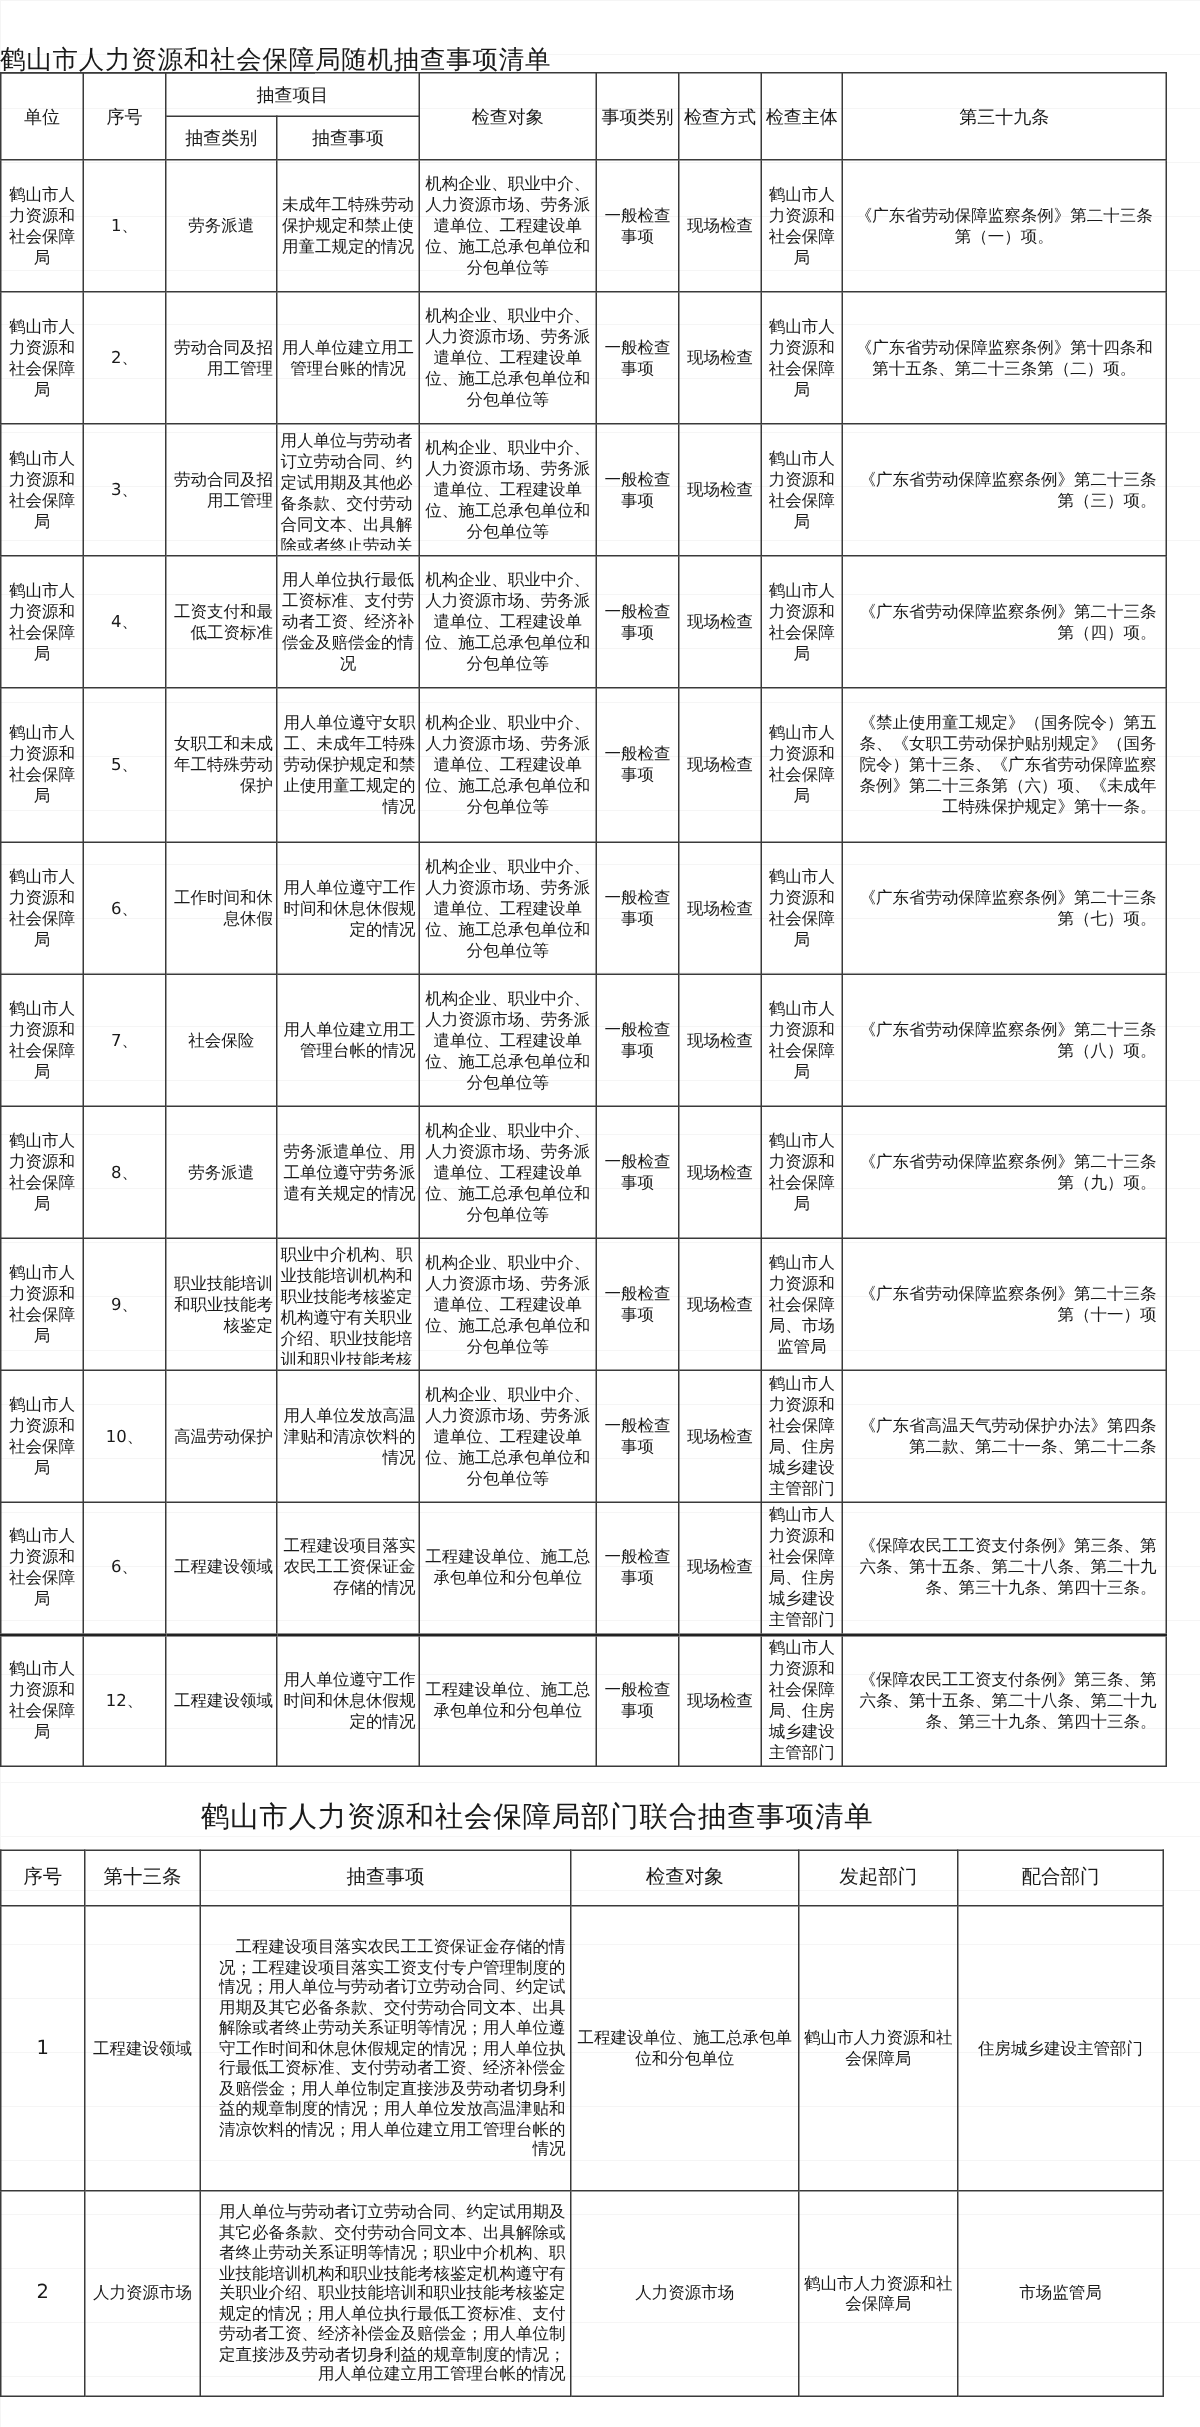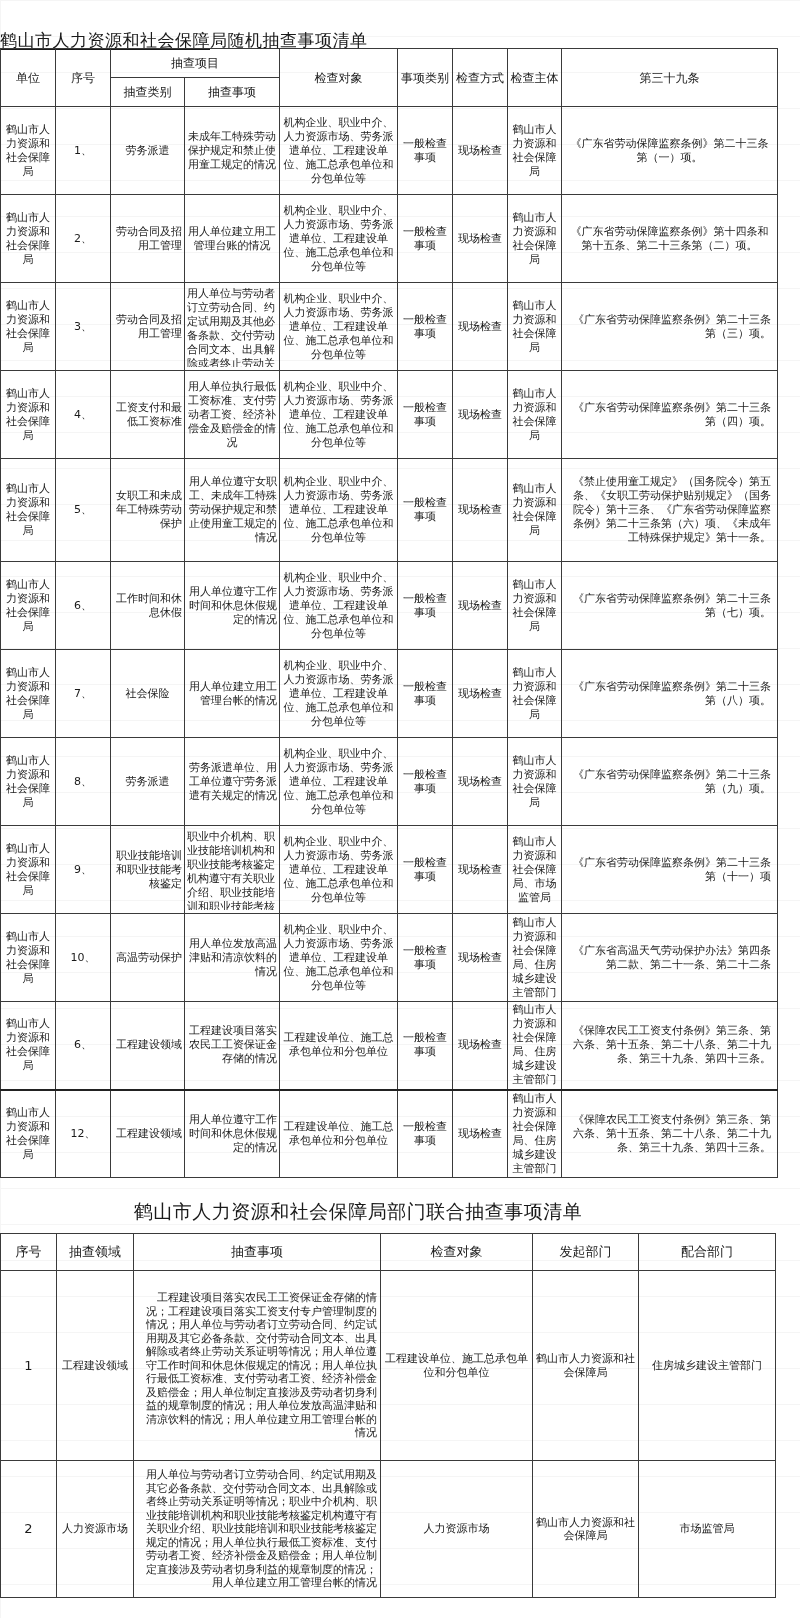--- a/index.html
+++ b/index.html
@@ -230,21 +230,21 @@
       <col style="width:56px">
         <col style="width:77px">
         <col style="width:247px">
         <col style="width:152px">
         <col style="width:106px">
         <col style="width:137px">
     </colgroup>
     <thead>
       <tr>
         <th>序号</th>
-        <th>抽查领域</th>
+        <th>第十三条</th>
         <th>抽查事项</th>
         <th>检查对象</th>
         <th>发起部门</th>
         <th>配合部门</th>
       </tr>
     </thead>
     <tbody>
       <tr style="height:190px">
         <td class="num">1</td>
         <td>工程建设领域</td>

